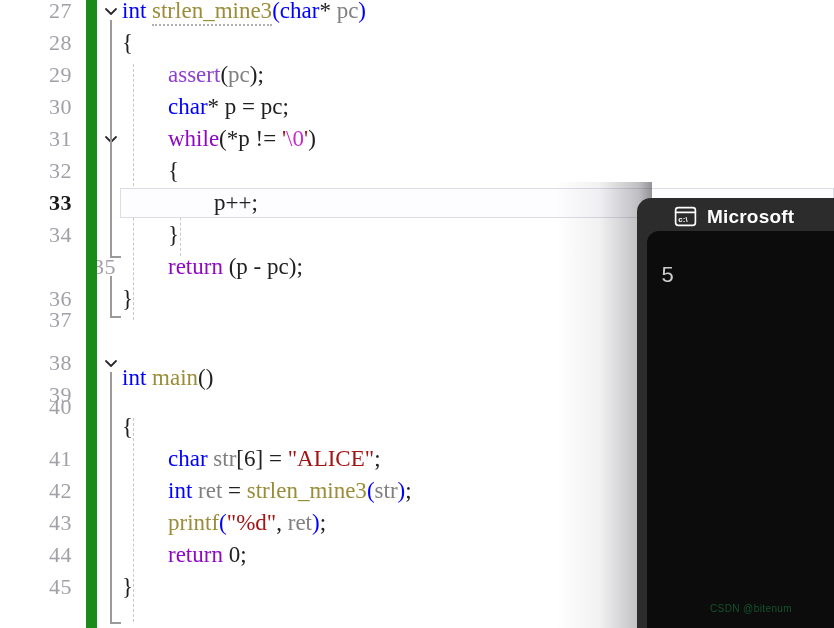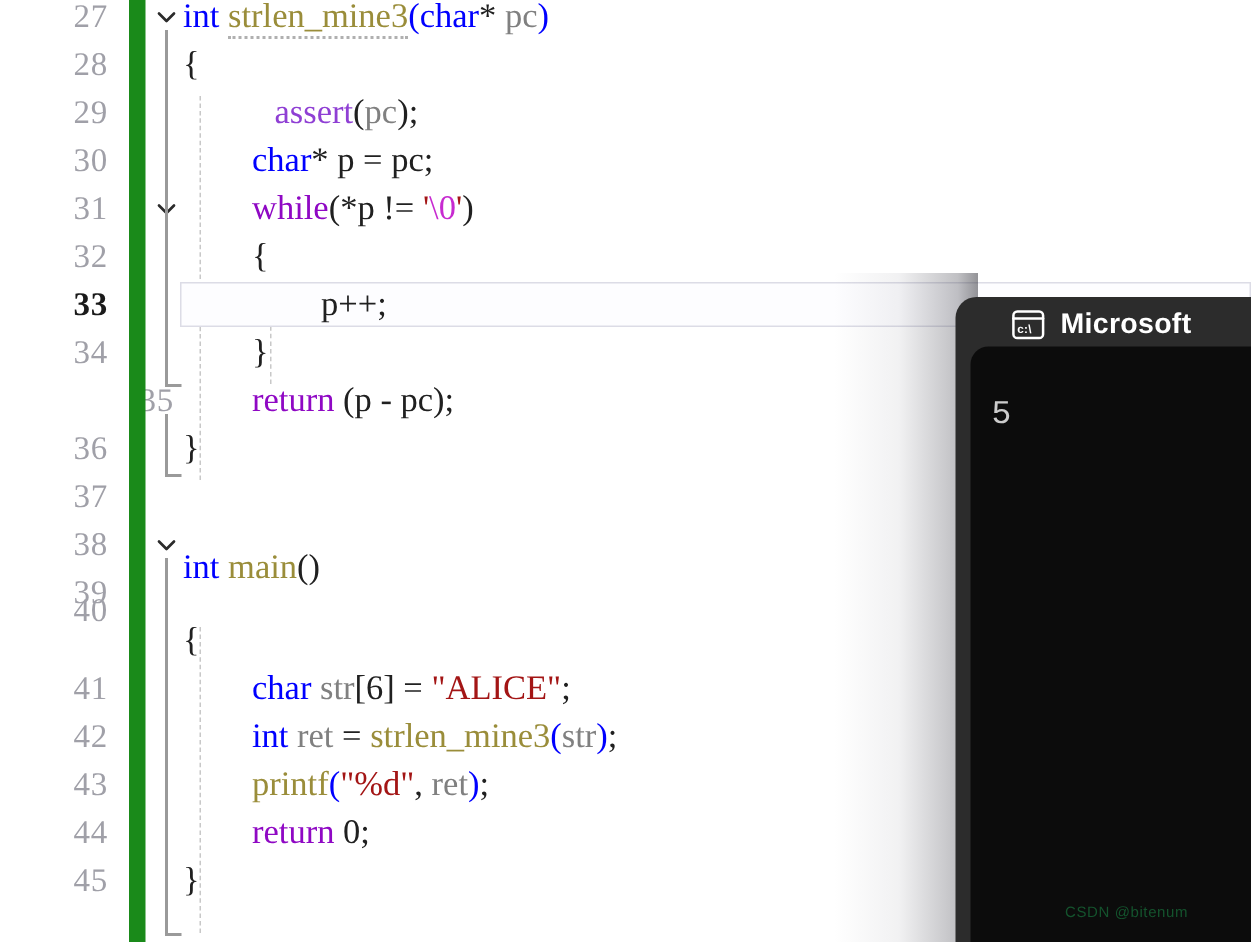--- a/index.html
+++ b/index.html
@@ -48,21 +48,21 @@
 
   
   .code{
     position:absolute;left:122px;top:0;height:32px;line-height:32px;
     font-family:"Liberation Serif", serif;
     font-size:23px;white-space:pre;color:#202020;letter-spacing:0px;
   }
 
   .t-kw{color:#0000ff;}        
   .t-ctl{color:#8f08c4;}       
-  .t-macro{color:#8f3fd4;margin-left:15px;}     
+  .t-macro{color:#8f3fd4;}     
   .t-fn{color:#9a8d3a;}        
   .t-var{color:#808080;}       
   .t-str{color:#a31515;}       
   .t-esc{color:#c72ad0;}       
   .t-pun{color:#202020;}
   .t-num{color:#202020;}
 
   .squiggle{
     border-bottom:2px dotted #b0b0b0;
     padding-bottom:1px;
@@ -135,21 +135,21 @@
         <div class="lineno" style="top: -5px;">27</div>
         <div class="lineno" style="top: 27px;">28</div>
         <div class="lineno" style="top: 59px; text-align: right;">29</div>
         <div class="lineno" style="top: 91px;">30</div>
         <div class="lineno" style="top: 123px;">31</div>
         <div class="lineno" style="top: 155px;">32</div>
         <div class="lineno current" style="top: 187px;">33</div>
         <div class="lineno" style="top: 219px;">34</div>
         <div class="lineno" style="top: 251px; padding-left: 44px;">35</div>
         <div class="lineno" style="top: 283px;">36</div>
-        <div class="lineno" style="top: 315px; text-align: right;">37</div>
+        <div class="lineno" style="top: 304px; text-align: right;">37</div>
         <div class="lineno" style="top: 347px;">38</div>
         <div class="lineno" style="top: 379px;">39</div>
         <div class="lineno" style="top: 391px;">40</div>
         <div class="lineno" style="top: 443px;">41</div>
         <div class="lineno" style="top: 475px;">42</div>
         <div class="lineno" style="top: 507px;">43</div>
         <div class="lineno" style="top: 539px;">44</div>
         <div class="lineno" style="top: 571px;">45</div>
       </div>
 

